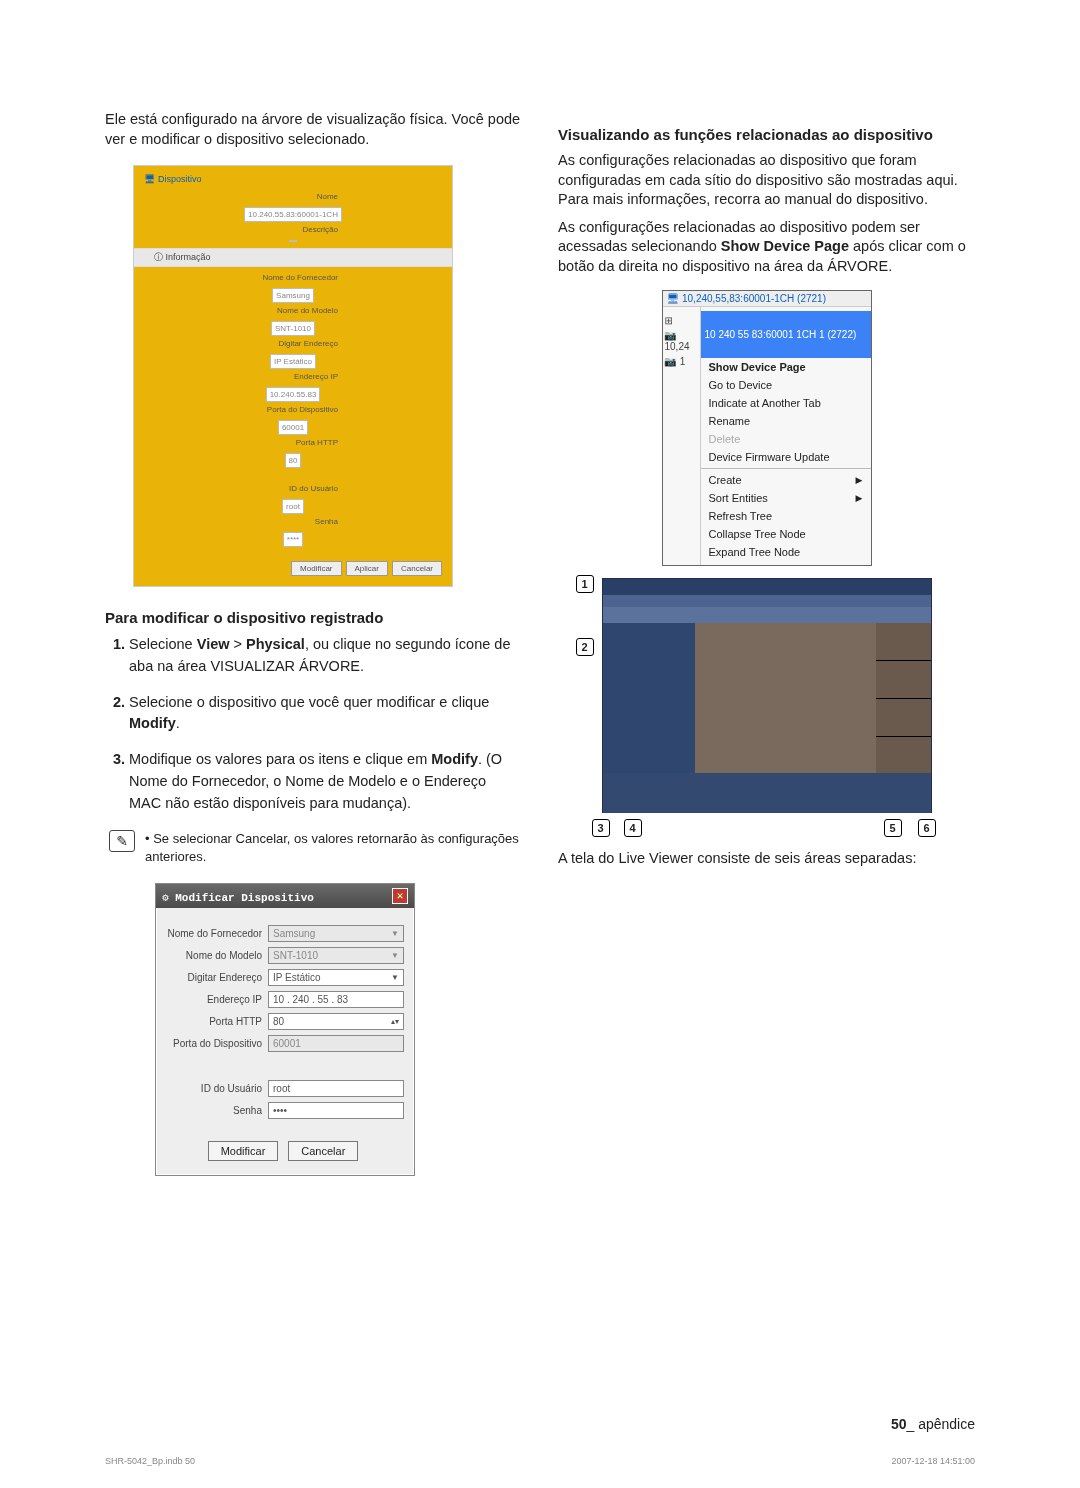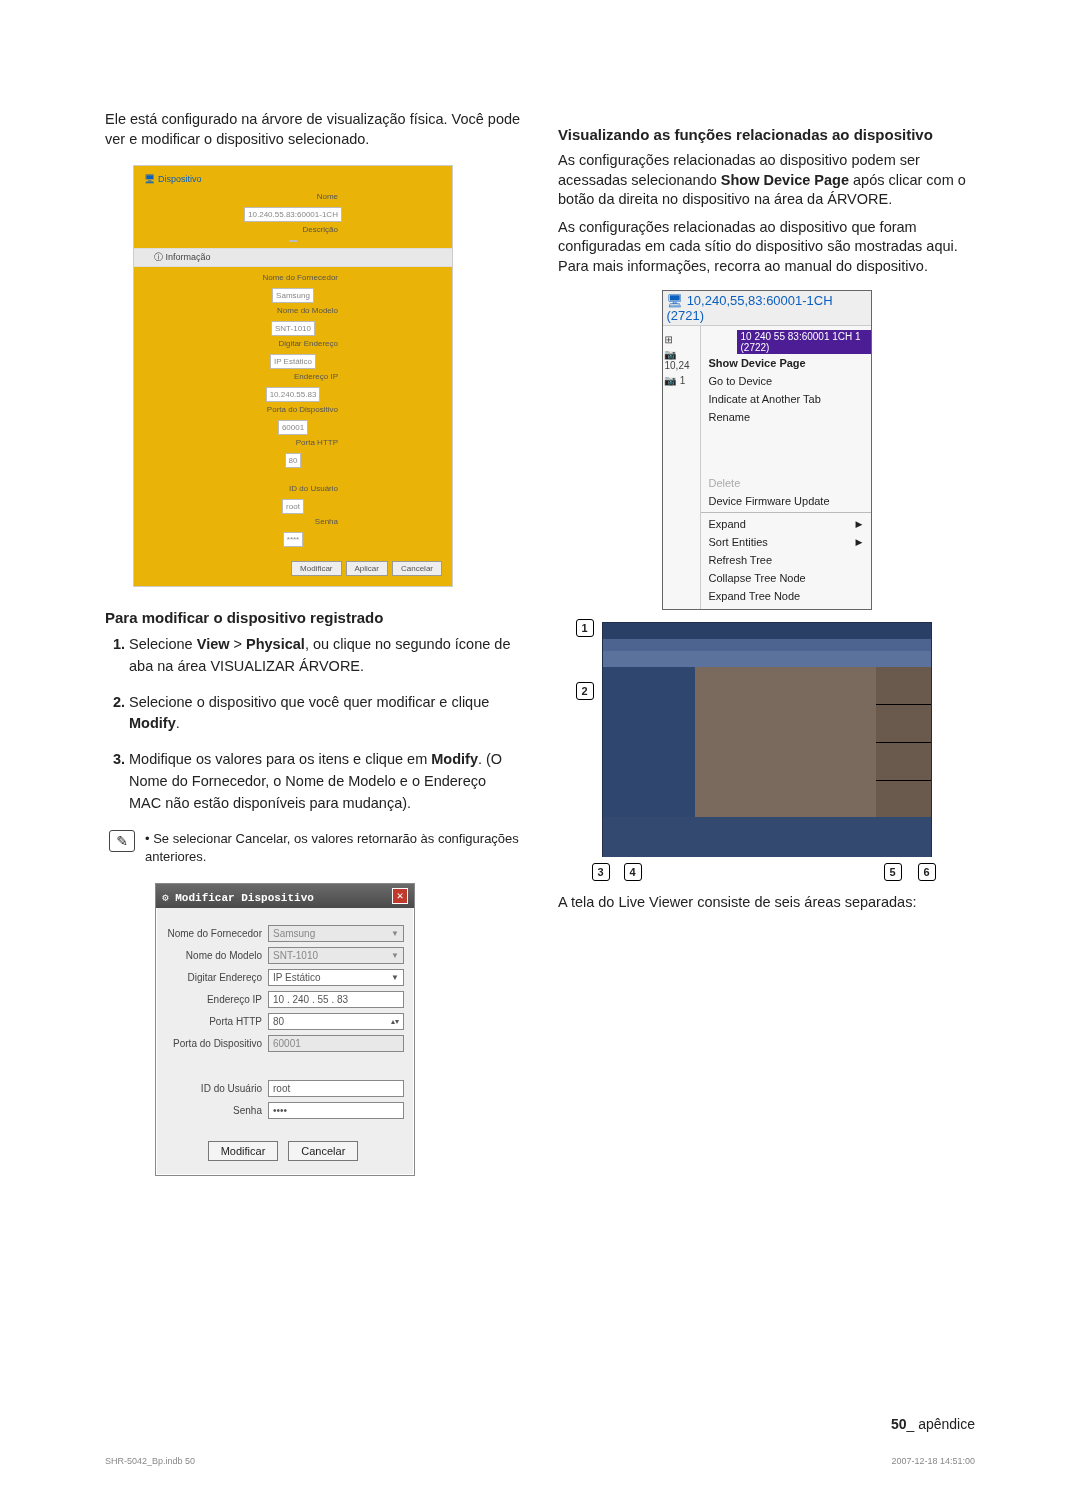--- a/index.html
+++ b/index.html
@@ -76,29 +76,29 @@
 
   
   .ctxwrap { display:flex; justify-content:center; margin: 14px 0 6px 0;}
   .ctx {
     border: 1px solid #666;
     background: #f7f7f7;
     font-size: 11px;
     color: #222;
     width: 210px;
   }
-  .ctx .ctxtitle { background: #eee; color: #0b5fbf; font-size: 13px; padding: 2px 4px; border-bottom: 1px solid #ccc; }
-  .ctx .ctxhl { background: #4c1d95; color: #fff; font-size: 10px; padding: 1px 4px; margin-left: 36px; }
+  .ctx .ctxtitle { background: #eee; color: #0b5fbf; font-size: 10px; padding: 2px 4px; border-bottom: 1px solid #ccc; }
+  .ctx .ctxhl { background: #3b82f6; color: #fff; font-size: 10px; padding: 18px 4px; }
   .ctx .treebit { display:flex; }
   .ctx .treeicons { width: 38px; padding: 4px 2px; font-size: 10px; color: #444; border-right: 1px solid #ccc; }
   .ctx .treeicons div{ margin: 4px 0; }
   .ctx .menu { flex:1; padding: 4px 0; }
   .ctx .mitem { padding: 3px 8px; display: flex; justify-content: space-between; align-items: center; }
   .ctx .mitem.sel { font-weight: 700; }
-  .ctx .mitem.disabled { color: #aaa; margin-top: 48px; }
+  .ctx .mitem.disabled { color: #aaa; }
   .ctx .sep { border-top: 1px solid #bbb; margin: 2px 0; }
   .ctx .arrow { font-size: 9px; }
 
   
   .lvwrap { margin: 12px 0 10px 0; display: flex; flex-direction: column; gap: 6px; }
   .lv {
     width: 330px; height: 235px;
     background: #3a537e;
     position: relative;
     align-self: center;
@@ -280,22 +280,22 @@
         <div class="btns">
           <div class="dbtn">Modificar</div>
           <div class="dbtn">Cancelar</div>
         </div>
       </div>
     </div>
   </div>
 
   <div class="col">
     <h3 class="sub" style="margin-top:16px">Visualizando as funções relacionadas ao dispositivo</h3>
+    <p>As configurações relacionadas ao dispositivo que foram configuradas em cada sítio do dispositivo são mostradas aqui. Para mais informações, recorra ao manual do dispositivo.</p>
     <p><span>As configurações relacionadas ao dispositivo podem ser acessadas selecionando </span><b>Show Device Page</b><span> após clicar com o botão da direita no dispositivo na área da ÁRVORE.</span></p>
-    <p>As configurações relacionadas ao dispositivo que foram configuradas em cada sítio do dispositivo são mostradas aqui. Para mais informações, recorra ao manual do dispositivo.</p>
 
     <div class="ctxwrap">
       <div class="ctx">
         <div class="ctxtitle"><span>🖥 </span><span>10,240,55,83:60001-1CH (2721)</span></div>
         <div class="treebit">
           <div class="treeicons">
             <div><span>⊞</span></div>
             <div><span>📷</span> <span>10,24</span></div>
             <div><span>📷</span> <span>1</span></div>
           </div>
@@ -314,21 +314,21 @@
                 <span>Rename</span>
               </div>
             <div class="mitem disabled">
                 <span>Delete</span>
               </div>
             <div class="mitem">
                 <span>Device Firmware Update</span>
               </div>
             <div class="sep"></div>
             <div class="mitem">
-                <span>Expand</span>
+                <span>Create</span>
                 <span class="arrow">▶</span>
               </div>
             <div class="mitem">
                 <span>Sort Entities</span>
                 <span class="arrow">▶</span>
               </div>
             <div class="mitem">
                 <span>Refresh Tree</span>
               </div>
             <div class="mitem">

